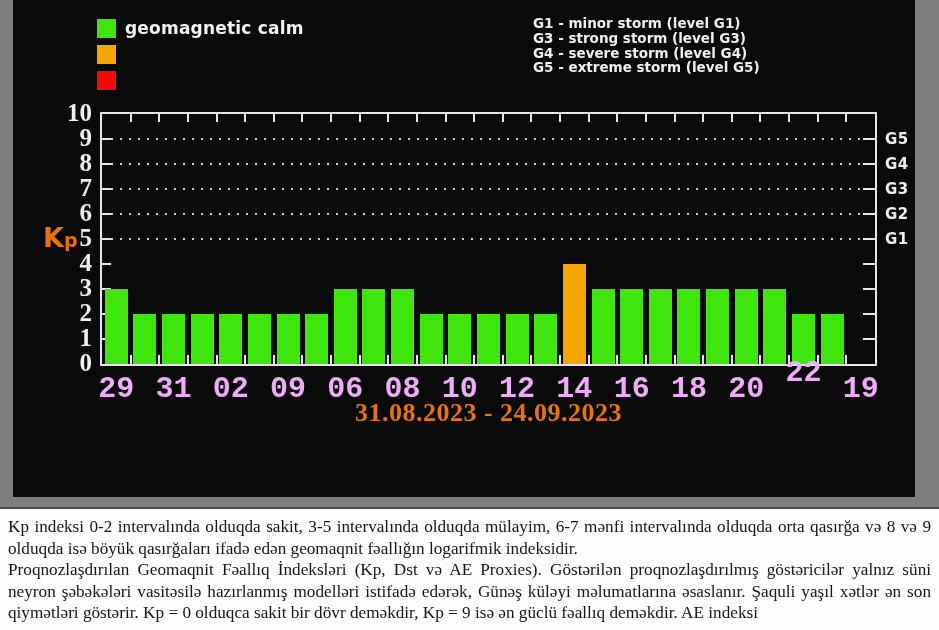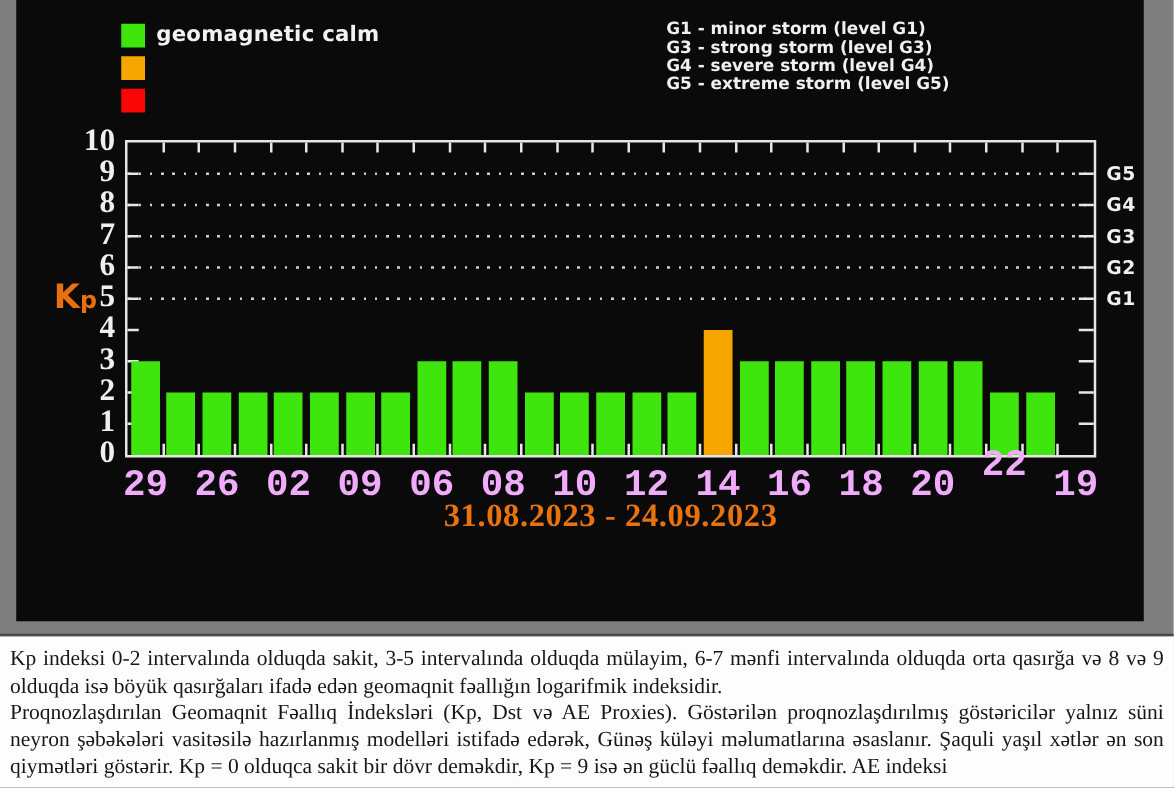--- a/index.html
+++ b/index.html
@@ -226,21 +226,21 @@
       <div class="axis-num" style="top: 189px;">7</div>
       <div class="axis-num" style="top: 164px;">8</div>
       <div class="axis-num" style="top: 139px;">9</div>
       <div class="axis-num" style="top: 114px;">10</div>
       <div class="g-label" style="left: 872px; top: 139px;">G5</div>
       <div class="g-label" style="left: 872px; top: 164px;">G4</div>
       <div class="g-label" style="left: 872px; top: 189px;">G3</div>
       <div class="g-label" style="left: 872px; top: 214px;">G2</div>
       <div class="g-label" style="left: 872px; top: 239px;">G1</div>
       <div class="x-num" style="left: 103.315px; top: 372px;">29</div>
-      <div class="x-num" style="left: 160.574px; top: 372px;">26</div>
+      <div class="x-num" style="left: 160.574px; top: 372px;">31</div>
       <div class="x-num" style="left: 217.833px; top: 372px;">02</div>
       <div class="x-num" style="left: 275.093px; top: 372px;">09</div>
       <div class="x-num" style="left: 332.352px; top: 372px;">06</div>
       <div class="x-num" style="left: 389.611px; top: 372px;">08</div>
       <div class="x-num" style="left: 446.87px; top: 372px;">10</div>
       <div class="x-num" style="left: 504.13px; top: 372px;">12</div>
       <div class="x-num" style="left: 561.389px; top: 372px;">14</div>
       <div class="x-num" style="left: 618.648px; top: 372px;">16</div>
       <div class="x-num" style="left: 675.907px; top: 372px;">18</div>
       <div class="x-num" style="left: 733.167px; top: 372px;">20</div>

